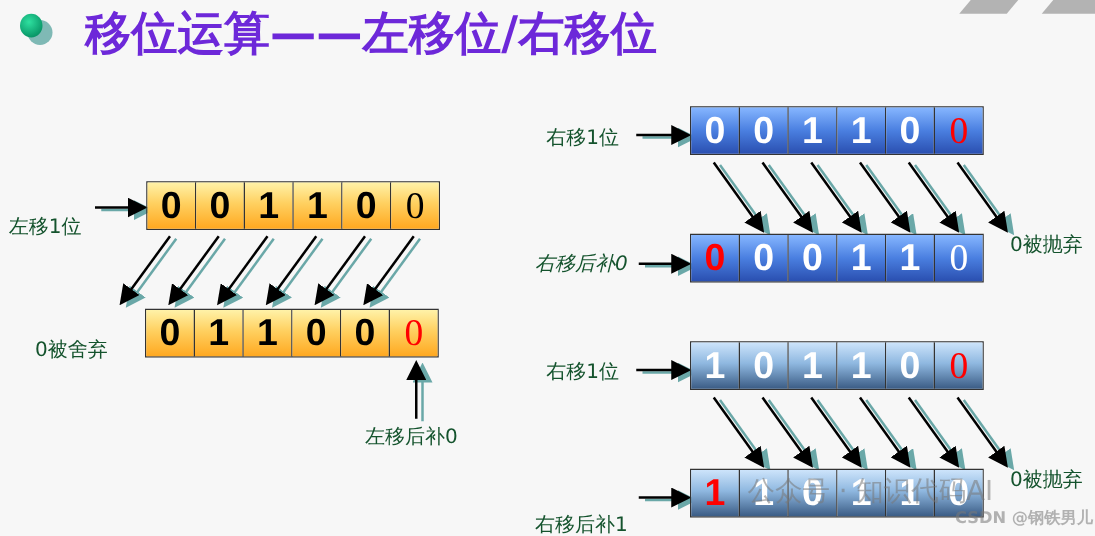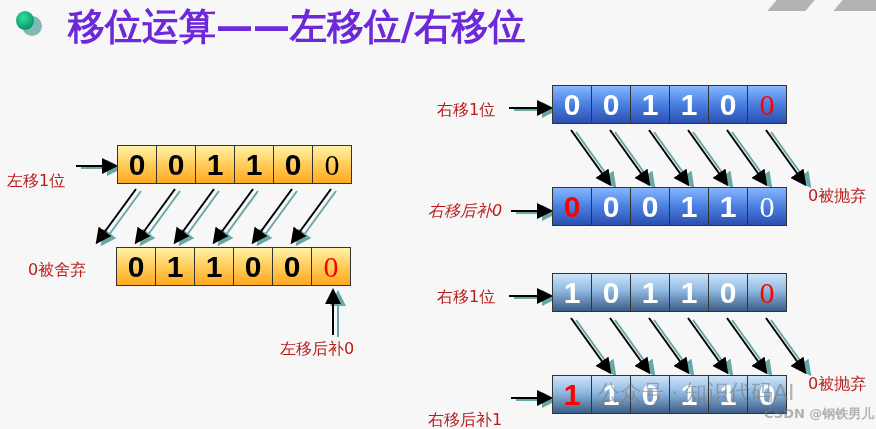--- a/index.html
+++ b/index.html
@@ -10,21 +10,21 @@
   .bullet .dot{position:absolute;left:0;top:0;width:18px;height:19px;border-radius:50%;background:radial-gradient(circle at 40% 35%,#2fe0a0,#0a9a6a 70%,#067a55);}
   .title{position:absolute;left:68px;top:2px;font-size:37px;font-weight:bold;color:#6d28d9;letter-spacing:0px;white-space:nowrap;}
   .reg{position:absolute;display:flex;border:1px solid #333;}
   .cell{width:38px;height:37px;border-right:1px solid #333;display:flex;align-items:center;justify-content:center;font-family:"Liberation Sans",sans-serif;font-weight:bold;font-size:30px;}
   .cell:last-child{border-right:none;}
   .reg.orange .cell{background:linear-gradient(#fff2a8,#ffd060 45%,#ffa820);color:#000;}
   .reg.blue .cell{background:linear-gradient(#86b6ff,#4a7fe0 50%,#2a4fb0);color:#fff;}
   .reg.steel .cell{background:linear-gradient(#cde4fb,#8fb8e0 45%,#3b5c85);color:#fff;}
   .cell.red{color:#f00 !important;}
   .cell.serif{font-family:"Liberation Serif",serif;font-weight:normal;}
-  .lbl{position:absolute;font-size:16px;color:#b91c1c;white-space:nowrap;}
+  .lbl{position:absolute;font-size:16px;color:#14532d;white-space:nowrap;}
   svg.arrows{position:absolute;left:0;top:0;}
   .wm{position:absolute;color:rgba(120,120,120,0.55);white-space:nowrap;}
 </style>
 </head>
 <body>
 
 <div class="stripe" style="left:772px;width:38px;"></div>
 <div class="stripe" style="left:838px;width:50px;"></div>
 
 <div class="bullet">
@@ -96,30 +96,30 @@
 
 <div class="lbl" style="left:7px;top:171px;">左移1位</div>
 <div class="reg orange" id="lt" style="left:117px;top:145px;">
     <div class="cell">0</div>
     <div class="cell">0</div>
     <div class="cell">1</div>
     <div class="cell">1</div>
     <div class="cell">0</div>
     <div class="cell serif">0</div>
   </div>
-<div class="lbl" style="left:28px;top:260px;">0被舍弃</div>
+<div class="lbl" style="left:28px;top:270px;">0被舍弃</div>
 <div class="reg orange" id="lb" style="left:116px;top:247px;">
     <div class="cell">0</div>
     <div class="cell">1</div>
     <div class="cell">1</div>
     <div class="cell">0</div>
     <div class="cell">0</div>
     <div class="cell red serif">0</div>
   </div>
-<div class="lbl" style="left:280px;top:339px;">左移后补0</div>
+<div class="lbl" style="left:292px;top:339px;">左移后补0</div>
 
 <div class="lbl" style="left:437px;top:100px;">右移1位</div>
 <div class="reg blue" id="r1t" style="left:552px;top:85px;">
     <div class="cell">0</div>
     <div class="cell">0</div>
     <div class="cell">1</div>
     <div class="cell">1</div>
     <div class="cell">0</div>
     <div class="cell red serif">0</div>
   </div>

